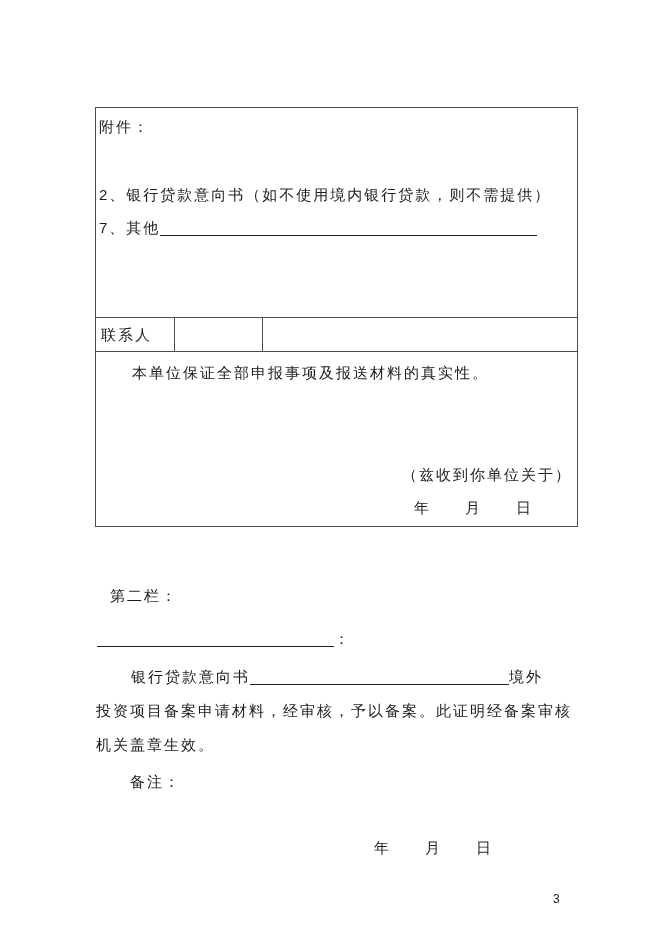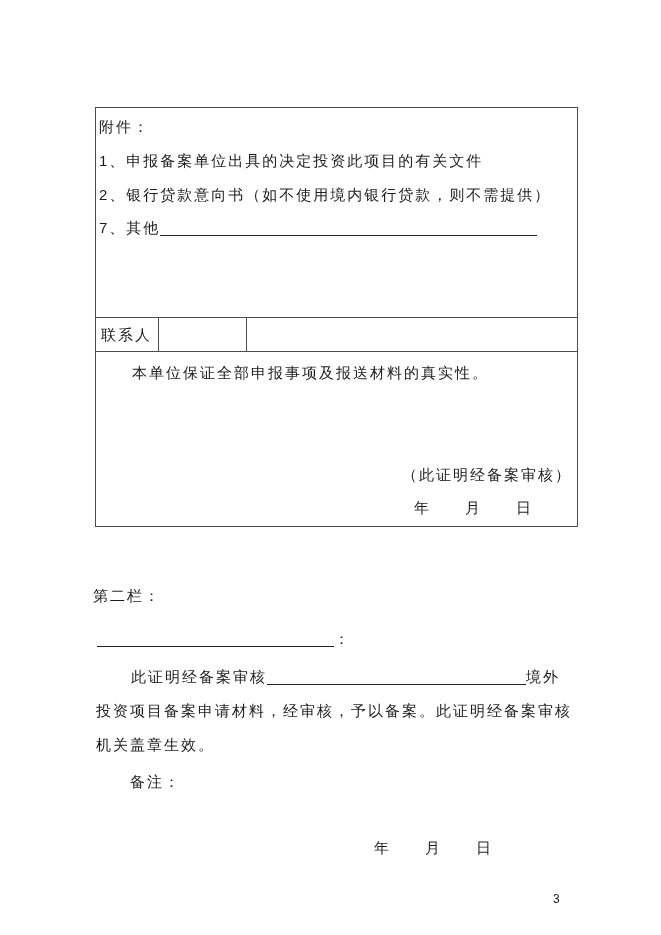--- a/index.html
+++ b/index.html
@@ -44,21 +44,21 @@
     border-bottom: 1px solid #4d4d4d;
     display: flex;
   }
   .contact-row .cell {
     height: 100%;
     line-height: 33px;
     padding-left: 6px;
     border-right: 1px solid #4d4d4d;
     white-space: nowrap;
   }
-  .cell.c-person-label { width: 64px; }
+  .cell.c-person-label { width: 80px; }
   .cell.c-person-value { width: 88px; }
   .cell.c-phone-label  { width: 82px; }
   .cell.c-phone-value  { flex: 1; border-right: none; }
 
   .stamp-note { right: 5px;  top: 358px; }
   .box-date   { right: 44px; top: 391px; }
 
   .page-number {
     font-size: 12px;
     letter-spacing: 0;
@@ -66,49 +66,48 @@
 </style>
 </head>
 <body>
 
 <div class="page">
 
   <div class="form-box">
 
     <div class="abs" style="left:3px; top:10px;">附件：</div>
 
-    <div class="abs" style="left:3px; top:44px;">1、申报备案单位出具的决定投资此项目的有关文件</div>
 
     <div class="abs" style="left:3px; top:78px;text-align:center;">2、银行贷款意向书（如不使用境内银行贷款，则不需提供）</div>
 
     <div class="abs" style="left:3px; top:111px;">
       <span>7、其他</span><span class="blank blank-other"></span>
     </div>
 
     <div class="contact-row">
       <div class="cell c-person-label">联系人</div>
       <div class="cell c-person-value"></div>
       <div class="cell c-phone-value"></div>
     </div>
 
     <div class="abs" style="left:36px; top:256px;">本单位保证全部申报事项及报送材料的真实性。</div>
 
-    <div class="abs stamp-note">（此证明经备案审核）</div>
+    <div class="abs stamp-note">（兹收到你单位关于）</div>
 
     <div class="abs box-date">年　　月　　日</div>
   </div>
 
-  <div class="abs" style="left:93px; top:558px;">第二栏：</div>
+  <div class="abs" style="left:110px; top:558px;">第二栏：</div>
 
   <div class="abs" style="left:97px; top:601px;">
     <span class="blank blank-addr"></span><span>：</span>
   </div>
 
   <div class="abs" style="left:131px; top:639px;">
-    <span>此证明经备案审核</span><span class="blank blank-project"></span><span>境外</span>
+    <span>银行贷款意向书</span><span class="blank blank-project"></span><span>境外</span>
   </div>
 
   <div class="abs" style="left:96px; top:673px;text-align:right;">投资项目备案申请材料，经审核，予以备案。此证明经备案审核</div>
 
   <div class="abs" style="left:96px; top:707px;">机关盖章生效。</div>
 
   <div class="abs" style="left:130px; top:744px;">备注：</div>
 
   <div class="abs" style="left:374px; top:810px;">年　　月　　日</div>
 

